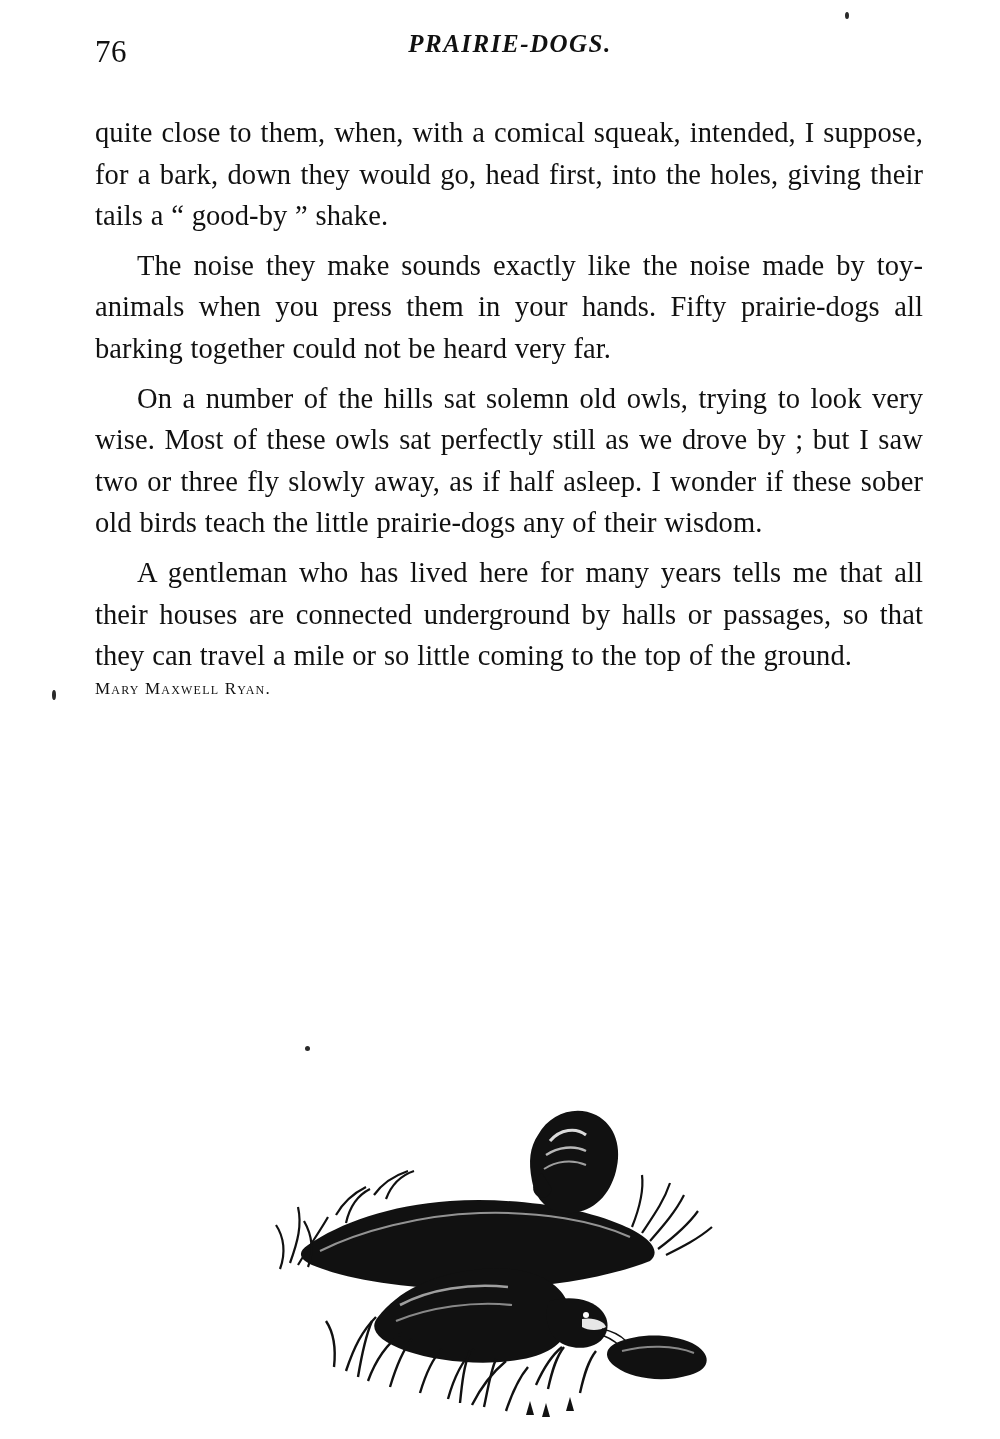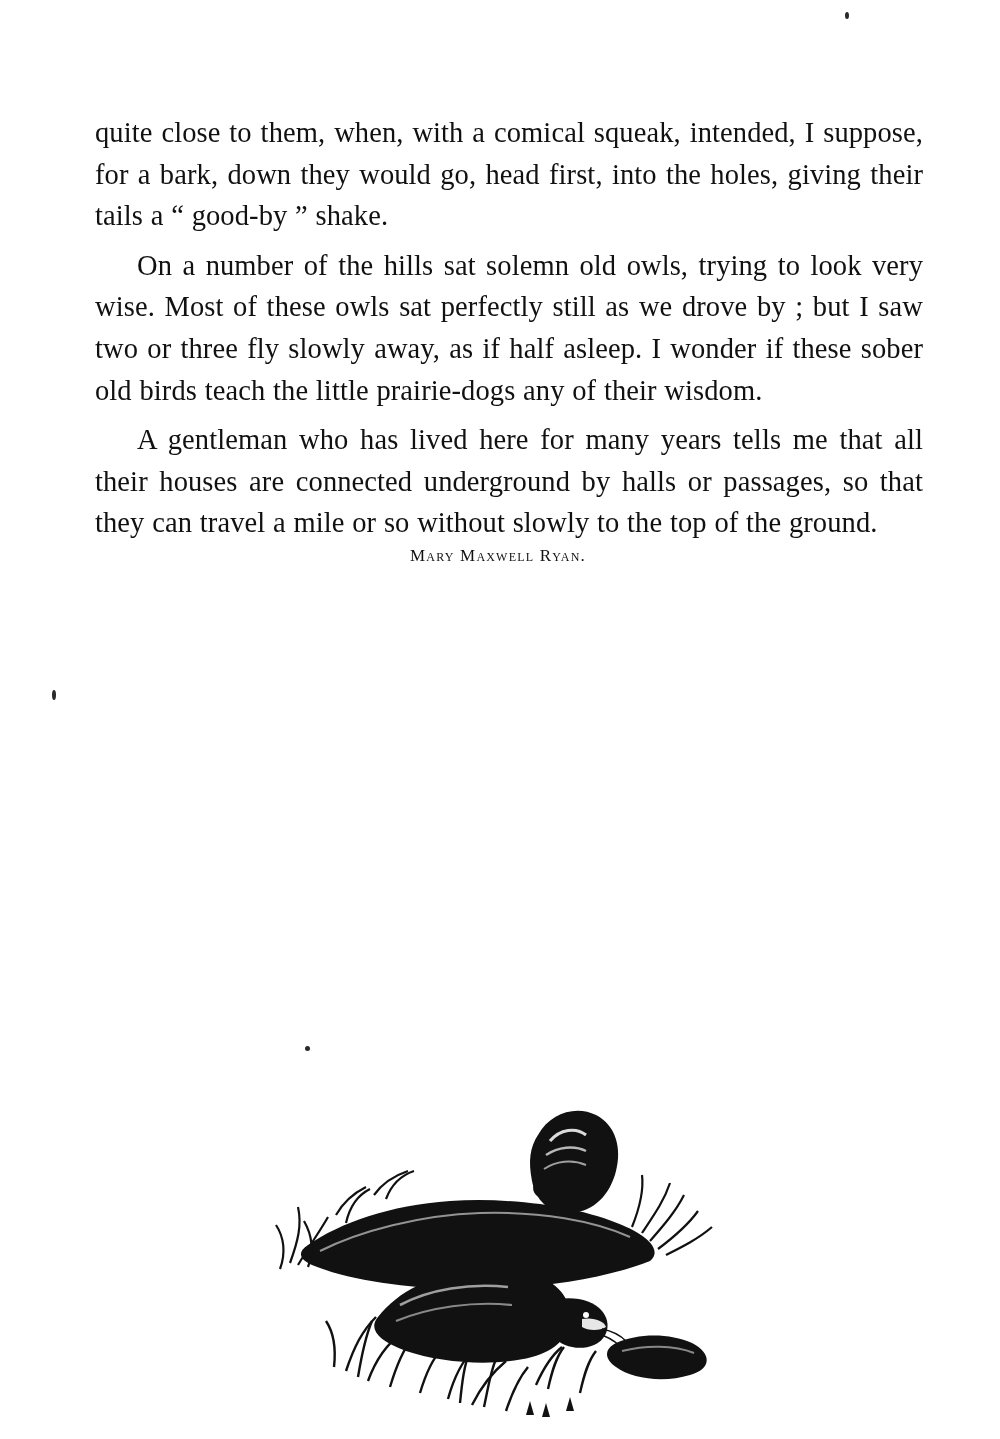--- a/index.html
+++ b/index.html
@@ -64,21 +64,21 @@
     text-align: justify;
     text-indent: 42px;
     letter-spacing: 0.1px;
     word-spacing: 0.5px;
   }
   p.para.first {
     text-indent: 0;
   }
   .byline {
     margin-top: 2px;
-    text-align: center;
+    text-align: left;
     font-size: 17px;
     font-variant: small-caps;
     letter-spacing: 1.2px;
     padding-right: 22px;
   }
   .illustration {
     position: absolute;
     left: 250px;
     top: 1055px;
     width: 520px;
@@ -88,25 +88,30 @@
 </style>
 </head>
 <body>
 
 <div class="page">
 
   <div class="speck" style="left:845px; top:12px; width:4px; height:7px;"></div>
   <div class="speck" style="left:52px; top:690px; width:4px; height:10px;"></div>
   <div class="speck" style="left:305px; top:1046px; width:5px; height:5px;"></div>
 
+  <div class="header">
+    <div class="folio">76</div>
+    <div class="running-head">PRAIRIE-DOGS.</div>
+  </div>
 
   <div class="body-text">
     <p class="para first">quite close to them, when, with a comical squeak, intended, I suppose, for a bark, down they would go, head first, into the holes, giving their tails a “ good-by ” shake.</p>
+    <p class="para">The noise they make sounds exactly like the noise made by toy-animals when you press them in your hands.  Fifty prairie-dogs all barking together could not be heard very far.</p>
     <p class="para">On a number of the hills sat solemn old owls, trying to look very wise.  Most of these owls sat perfectly still as we drove by ; but I saw two or three fly slowly away, as if half asleep.  I wonder if these sober old birds teach the little prairie-dogs any of their wisdom.</p>
-    <p class="para">A gentleman who has lived here for many years tells me that all their houses are connected underground by halls or passages, so that they can travel a mile or so without slowly to the top of the ground.</p>
+    <p class="para">A gentleman who has lived here for many years tells me that all their houses are connected underground by halls or passages, so that they can travel a mile or so little coming to the top of the ground.</p>
     <div class="byline">Mary Maxwell Ryan.</div>
   </div>
 
   <div class="illustration">
     <svg viewBox="0 0 520 370" width="520" height="370" aria-hidden="true">
       <g fill="#111111">
 
         <path d="M58 190 C 90 168, 140 150, 200 146 C 265 142, 330 152, 372 170 C 400 182, 412 196, 400 206
                  C 360 222, 300 232, 240 234 C 170 236, 100 226, 62 210 C 48 204, 48 196, 58 190 Z"></path>
         <path d="M70 196 C 110 176, 170 160, 230 158 C 290 156, 345 166, 380 182" fill="none" stroke="#ffffff" stroke-width="2" opacity="0.55"></path>

